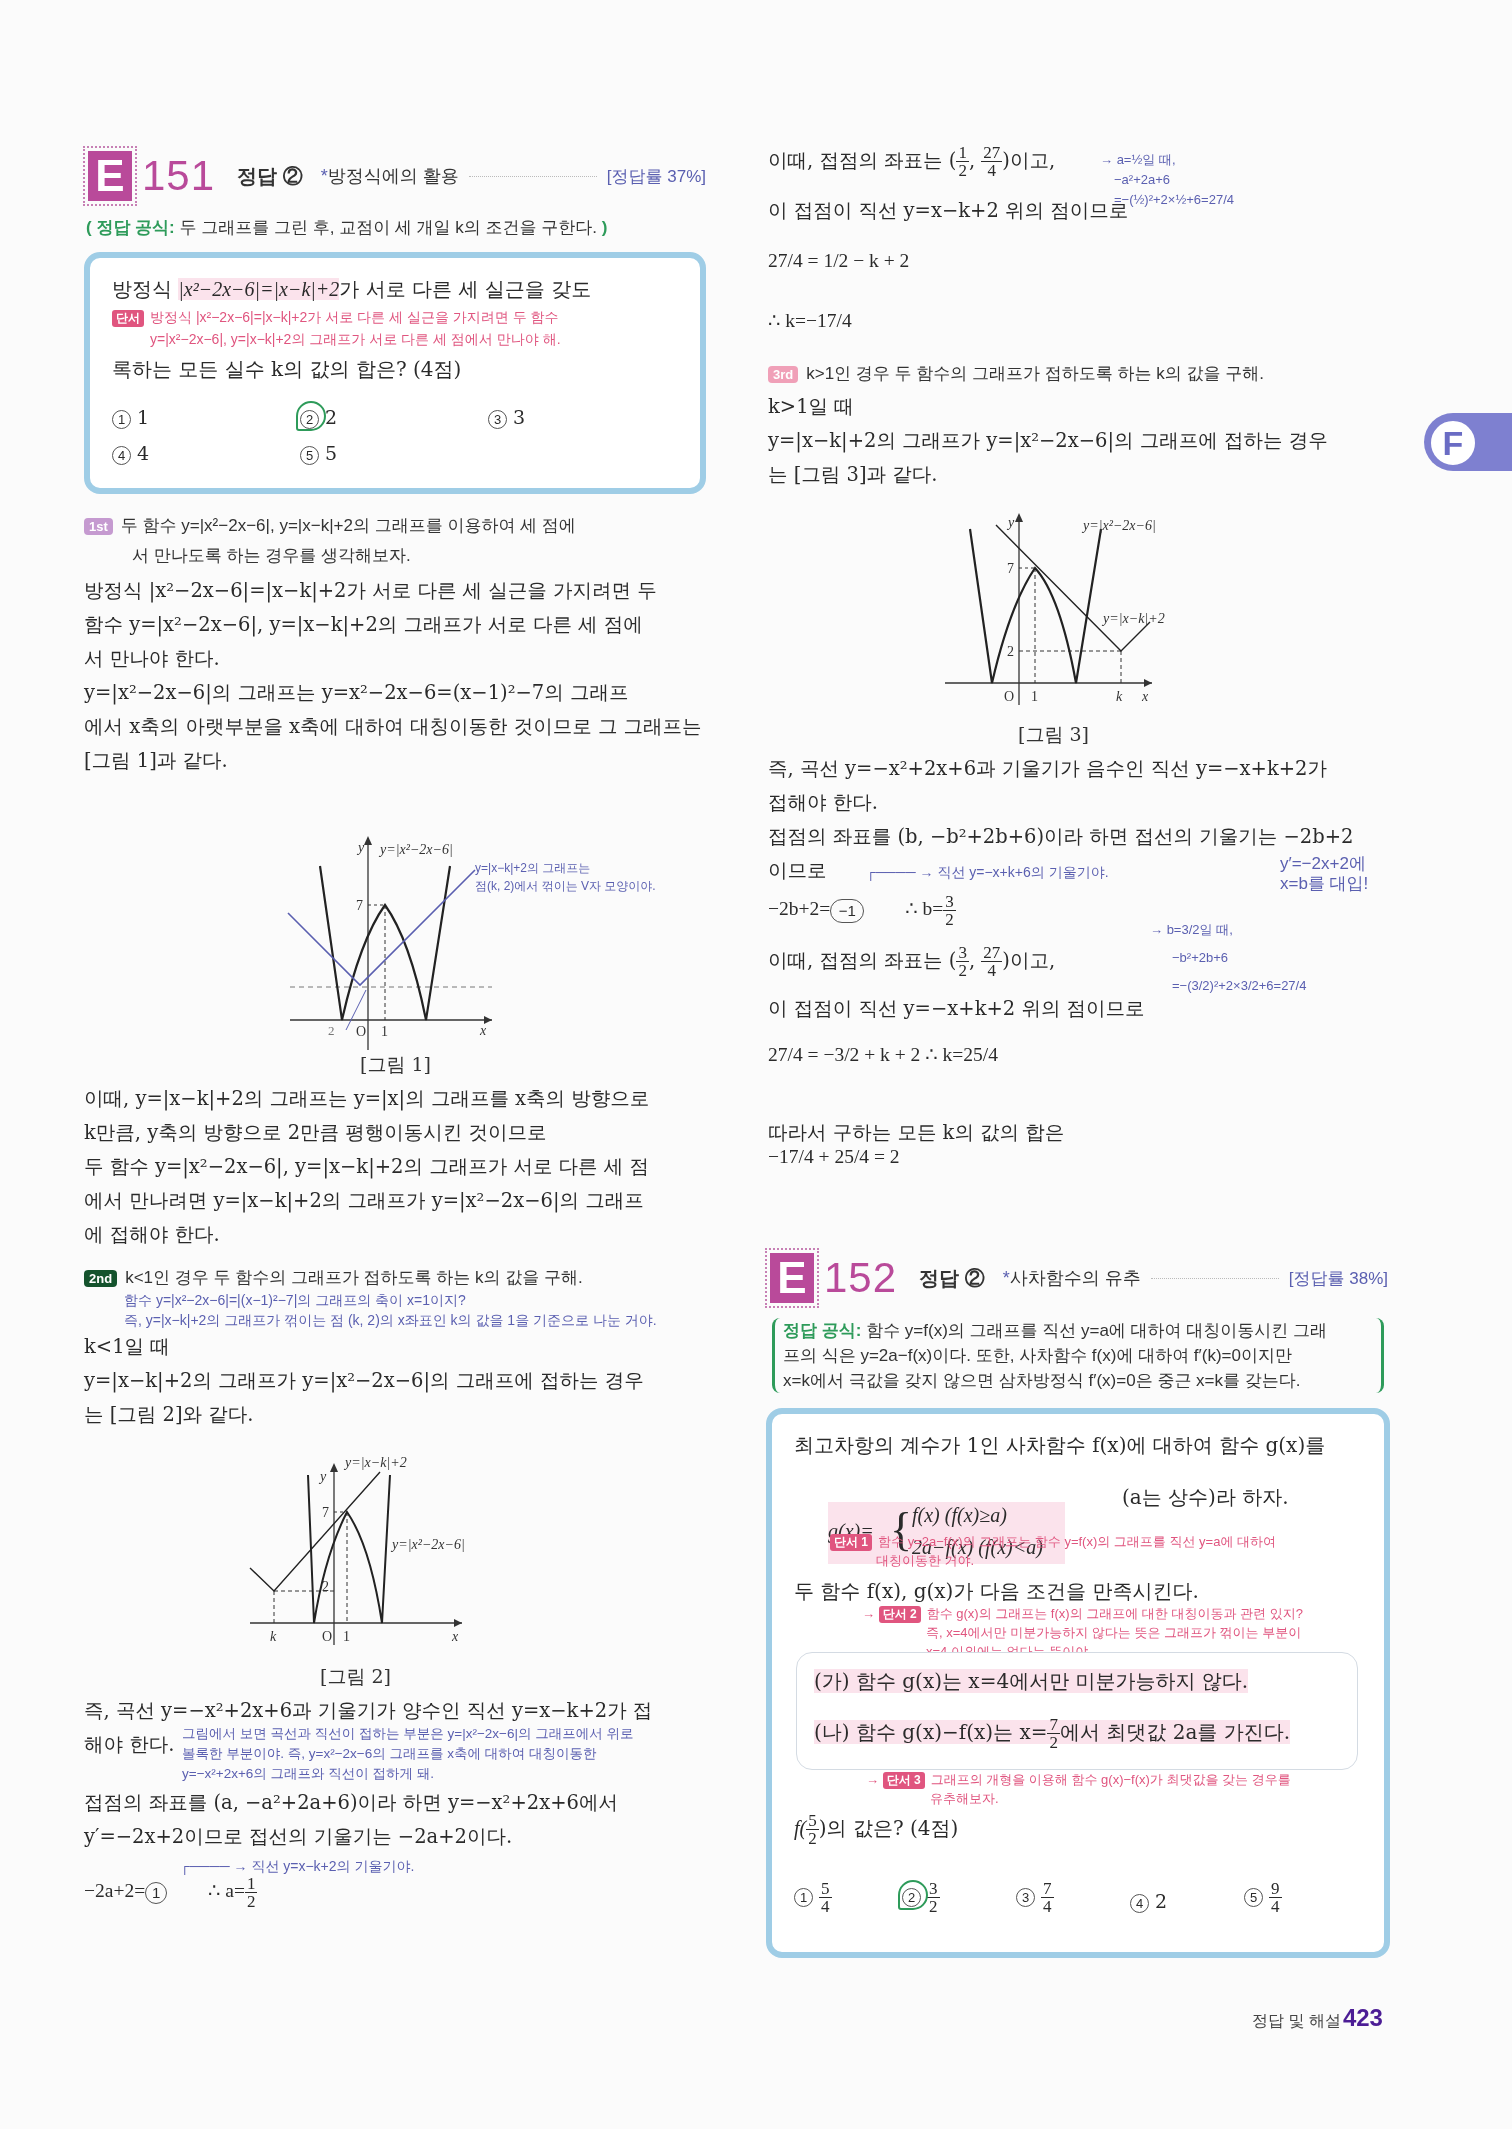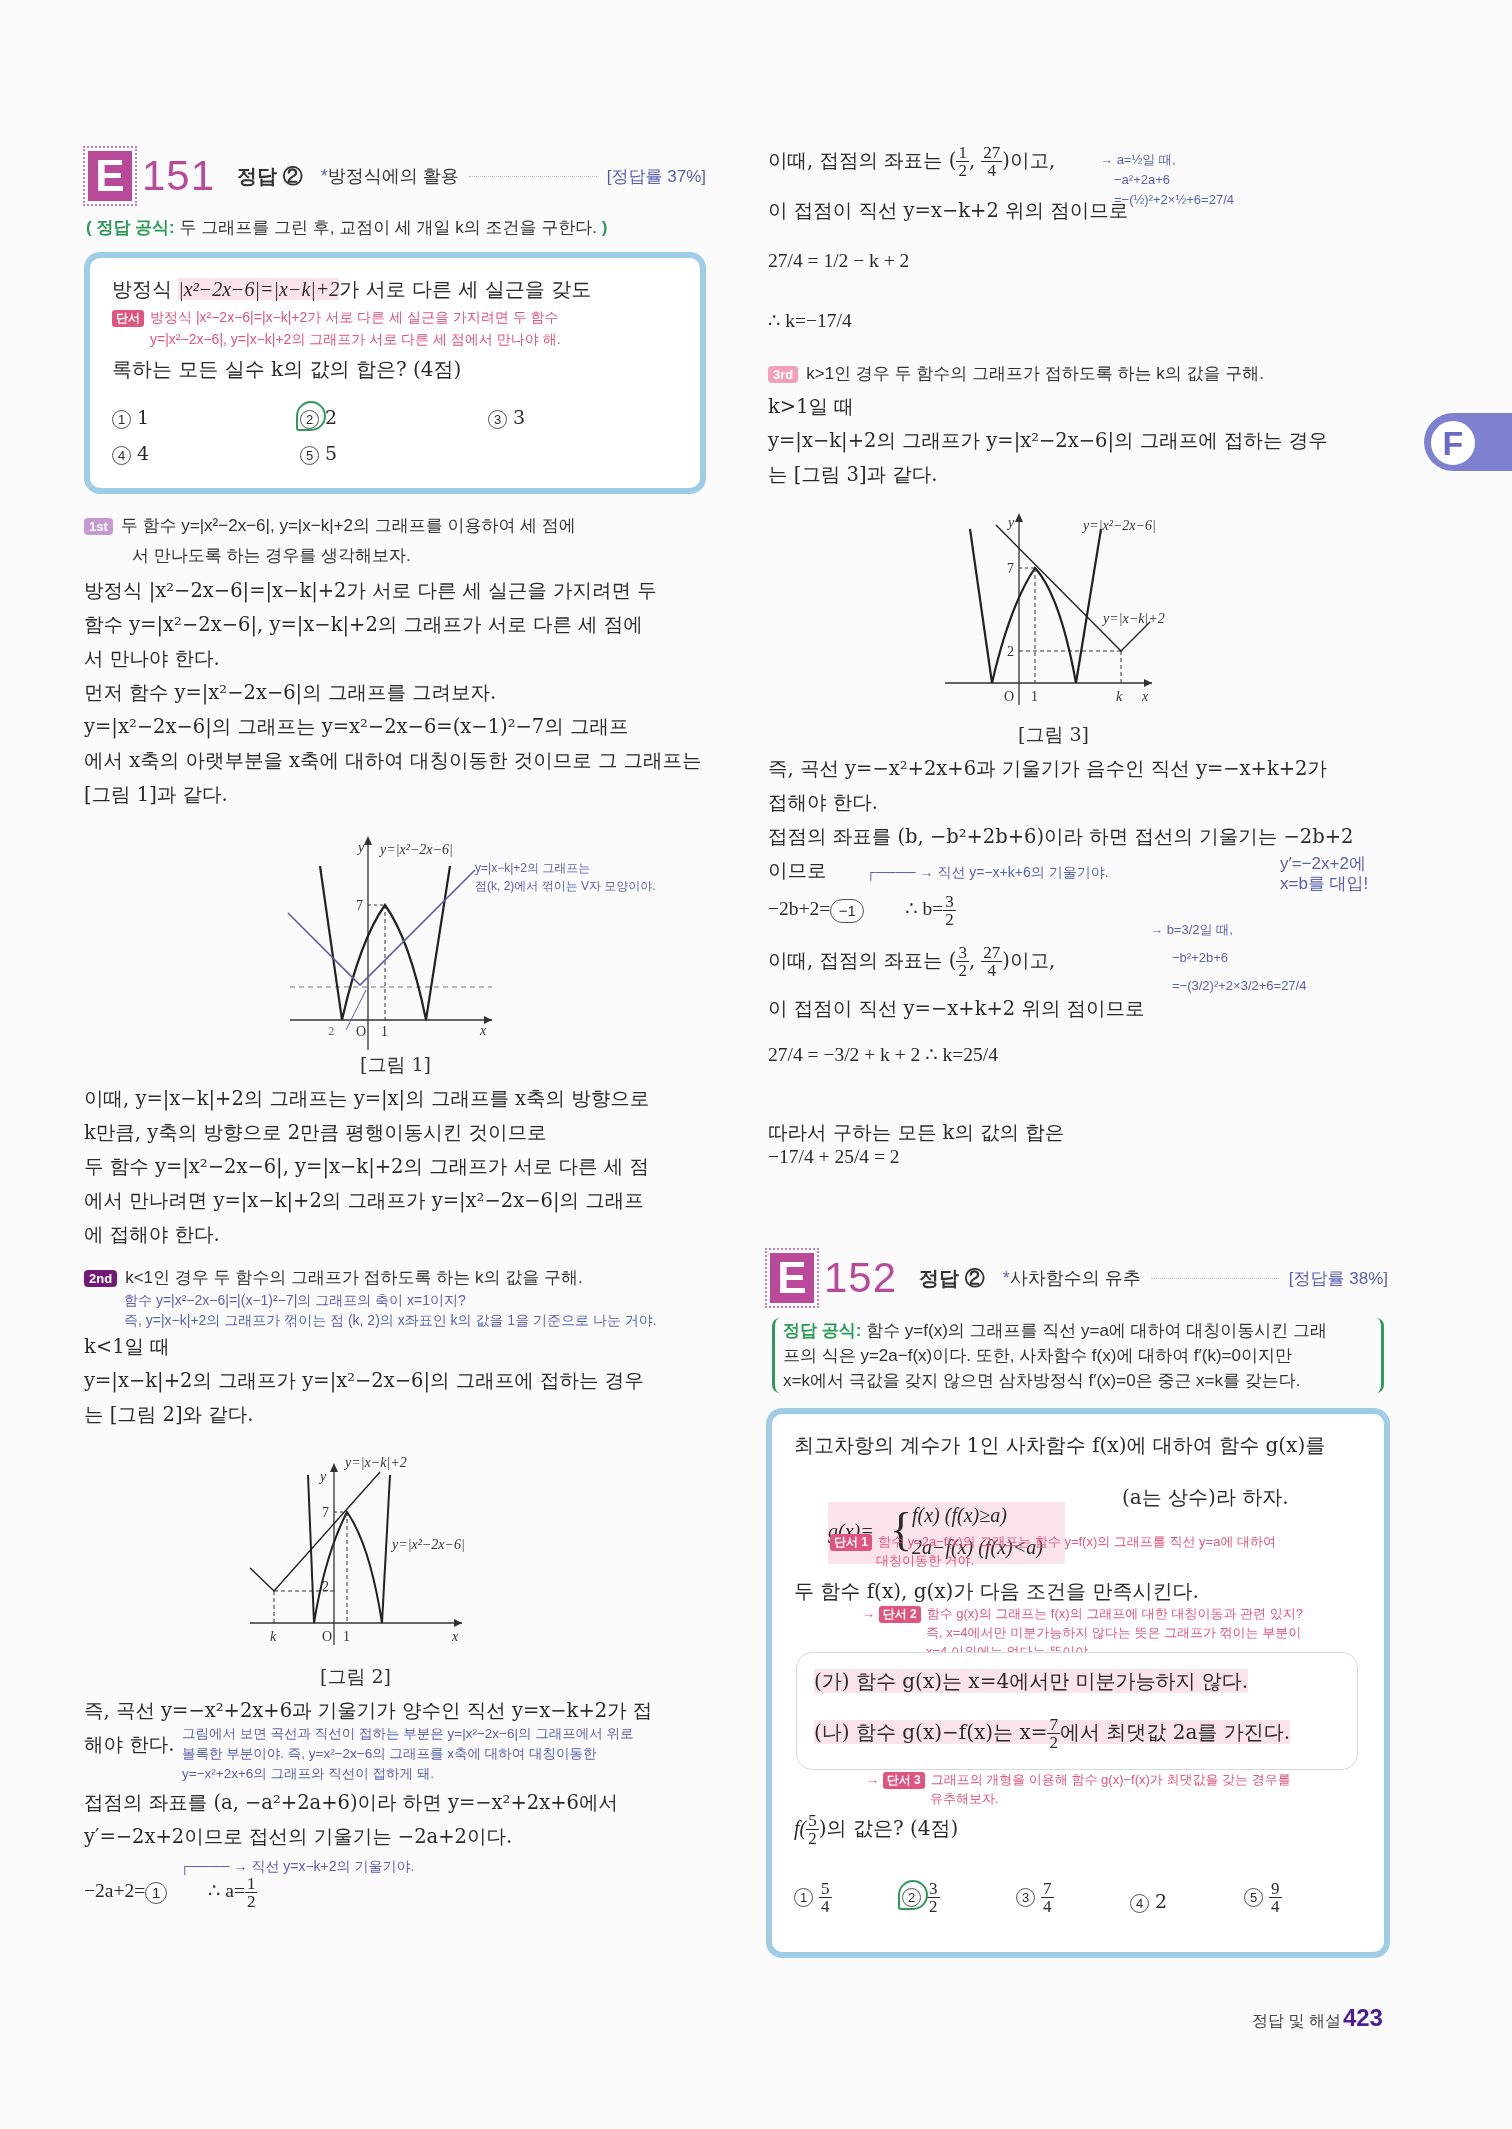--- a/index.html
+++ b/index.html
@@ -86,21 +86,20 @@
 
 <div class="step-line" style="left:84px; top:514px;">
   <span class="step-tag" style="background:#c59ad0;">1st</span><span>두 함수 y=|x²−2x−6|, y=|x−k|+2의 그래프를 이용하여 세 점에</span>
 </div>
 <div class="step-line" style="left:132px; top:544px;">서 만나도록 하는 경우를 생각해보자.</div>
 
 <div class="body-text" style="left:84px; top:574px;">
   <div>방정식 |x²−2x−6|=|x−k|+2가 서로 다른 세 실근을 가지려면 두</div>
   <div>함수 y=|x²−2x−6|, y=|x−k|+2의 그래프가 서로 다른 세 점에</div>
   <div>서 만나야 한다.</div>
-  <div>먼저 함수 y=|x²−2x−6|의 그래프를 그려보자.</div>
   <div>y=|x²−2x−6|의 그래프는 y=x²−2x−6=(x−1)²−7의 그래프</div>
   <div>에서 x축의 아랫부분을 x축에 대하여 대칭이동한 것이므로 그 그래프는</div>
   <div>[그림 1]과 같다.</div>
 </div>
 
 <svg class="abs" style="left:280px; top:830px;" width="440" height="230" viewBox="0 0 440 230">
   <line x1="10" y1="190" x2="212" y2="190" stroke="#333" stroke-width="1.3"></line>
   <polygon points="212,190 204,186 204,194" fill="#333"></polygon>
   <line x1="88" y1="220" x2="88" y2="8" stroke="#333" stroke-width="1.3"></line>
   <polygon points="88,6 84,15 92,15" fill="#333"></polygon>
@@ -124,21 +123,21 @@
 
 <div class="body-text" style="left:84px; top:1082px;">
   <div>이때, y=|x−k|+2의 그래프는 y=|x|의 그래프를 x축의 방향으로</div>
   <div>k만큼, y축의 방향으로 2만큼 평행이동시킨 것이므로</div>
   <div>두 함수 y=|x²−2x−6|, y=|x−k|+2의 그래프가 서로 다른 세 점</div>
   <div>에서 만나려면 y=|x−k|+2의 그래프가 y=|x²−2x−6|의 그래프</div>
   <div>에 접해야 한다.</div>
 </div>
 
 <div class="step-line" style="left:84px; top:1266px;">
-  <span class="step-tag" style="background:#701a75;">2nd</span><span>k&lt;1인 경우 두 함수의 그래프가 접하도록 하는 k의 값을 구해.</span>
+  <span class="step-tag" style="background:#14532d;">2nd</span><span>k&lt;1인 경우 두 함수의 그래프가 접하도록 하는 k의 값을 구해.</span>
 </div>
 <div class="blue-note" style="left:124px; top:1290px;">
   <div>함수 y=|x²−2x−6|=|(x−1)²−7|의 그래프의 축이 x=1이지?</div>
   <div>즉, y=|x−k|+2의 그래프가 꺾이는 점 (k, 2)의 x좌표인 k의 값을 1을 기준으로 나눈 거야.</div>
 </div>
 <div class="body-text" style="left:84px; top:1330px;">
   <div>k&lt;1일 때</div>
   <div>y=|x−k|+2의 그래프가 y=|x²−2x−6|의 그래프에 접하는 경우</div>
   <div>는 [그림 2]와 같다.</div>
 </div>

